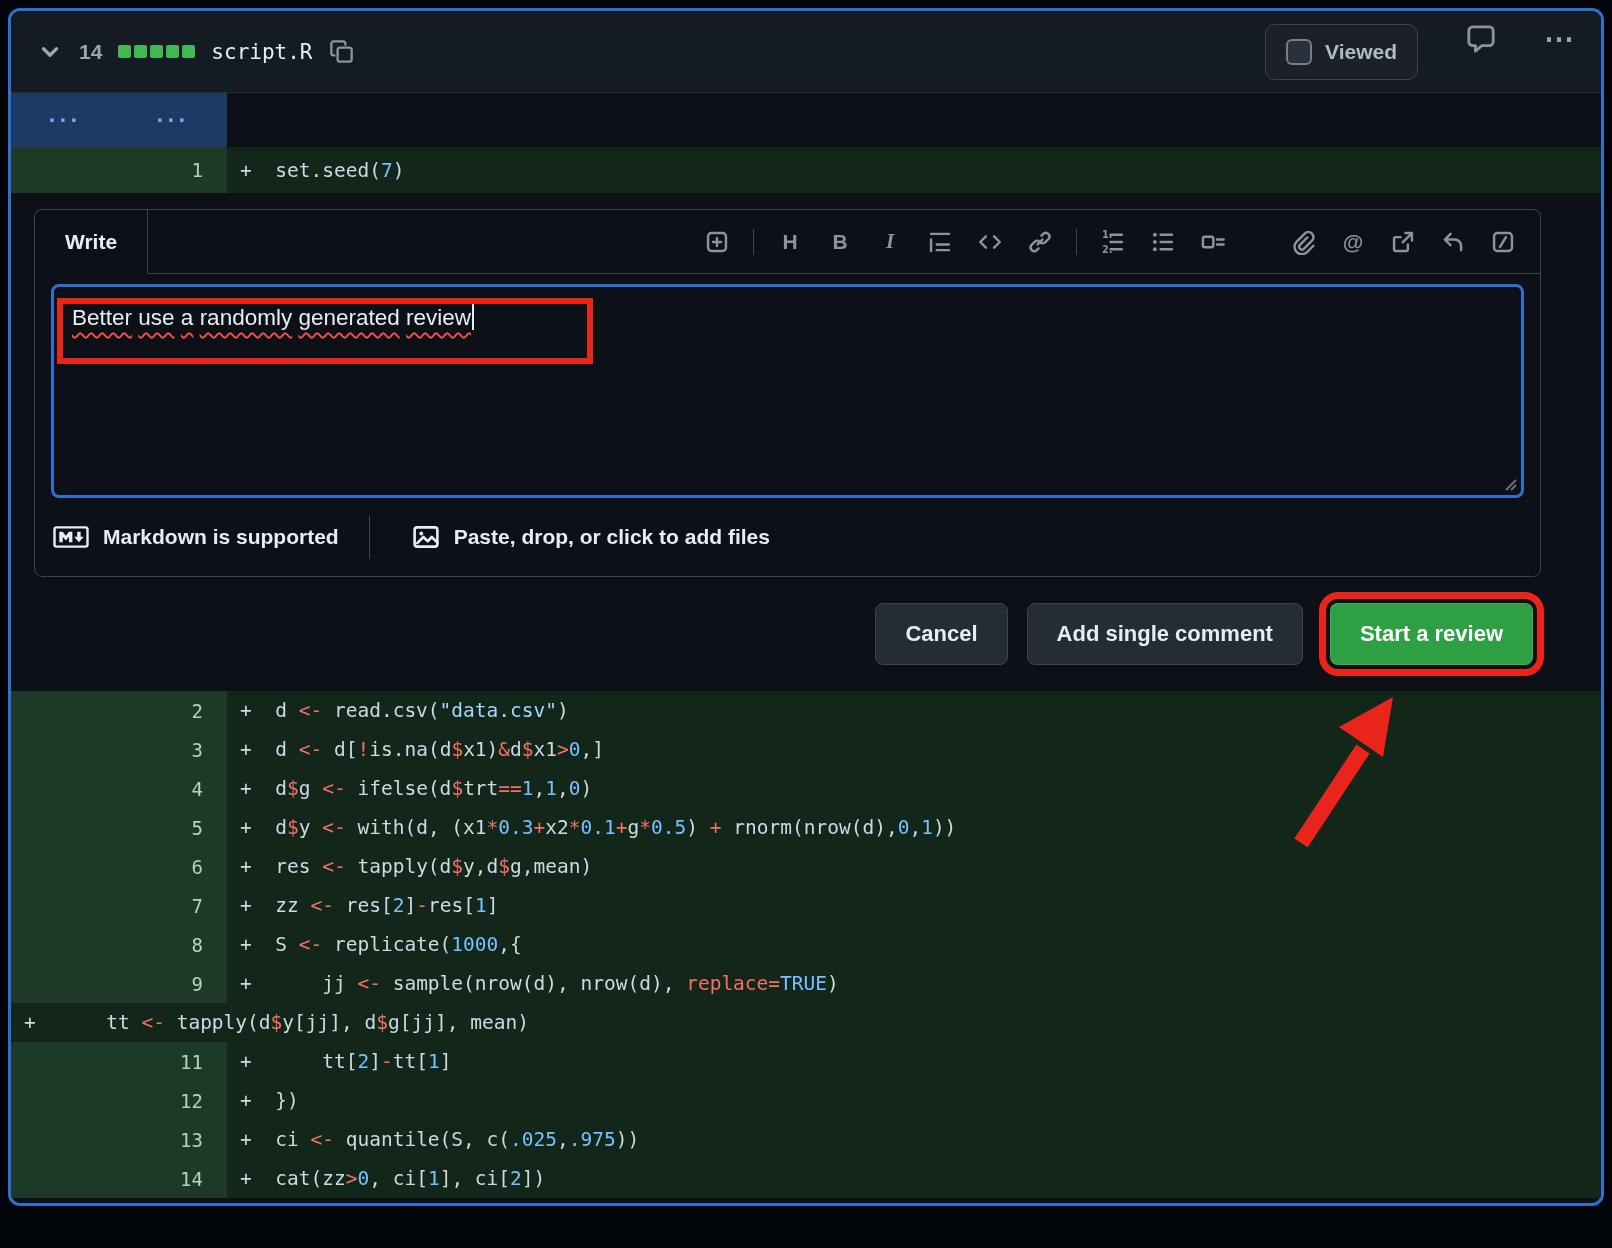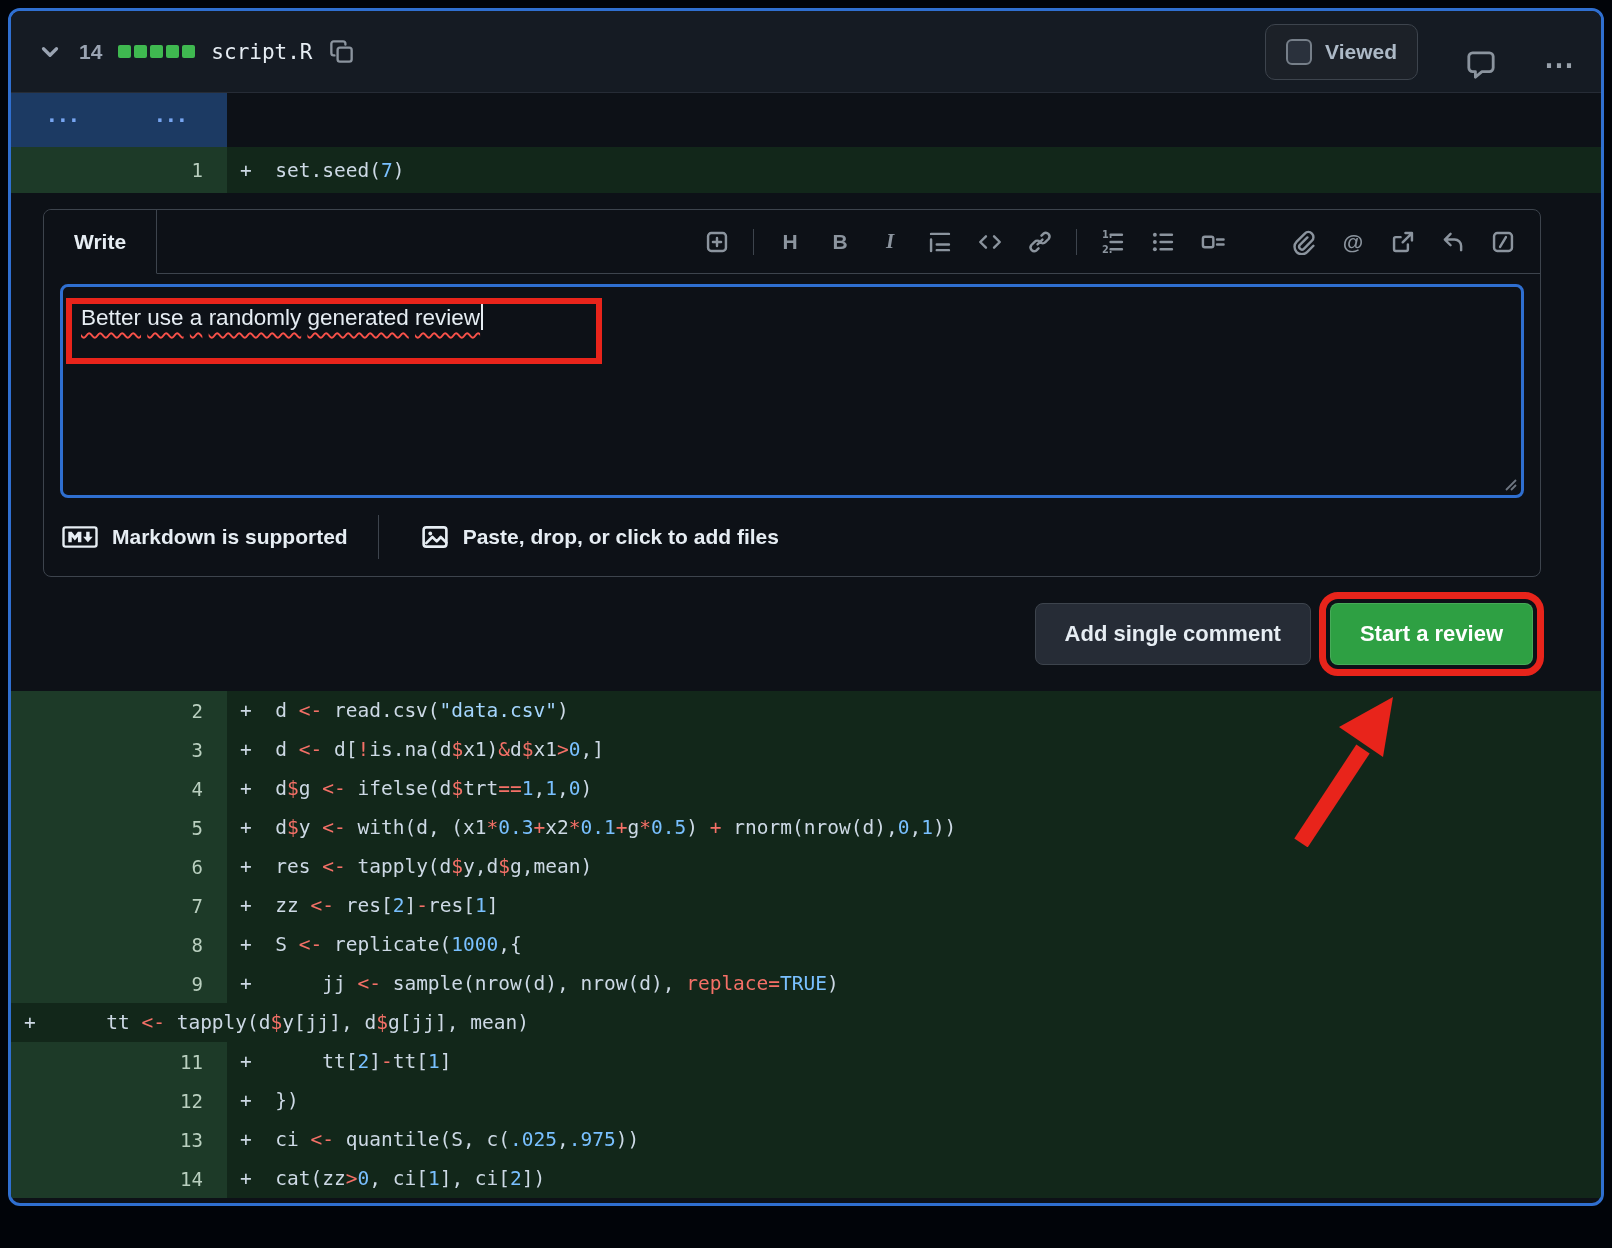--- a/index.html
+++ b/index.html
@@ -21,21 +21,21 @@
   
   .file-header{
     height:82px;flex:none;display:flex;align-items:center;gap:16px;
     padding:0 26px;background:#151b23;border-bottom:1px solid #262c36;
   }
   .icon-btn{background:none;border:none;display:flex;align-items:center;justify-content:center;cursor:pointer;color:#9aa4b2}
   .count{color:#9aa4b2;font-size:21px;font-weight:600}
   .squares{display:flex;gap:3px;align-items:center}
   .sq{width:13px;height:13px;background:var(--add-green);border-radius:2px}
   .fname{font-family:"DejaVu Sans Mono",monospace;font-size:21px;font-weight:400;color:#e6edf3}
-  .header-right{margin-left:auto;display:flex;align-items:flex-end;gap:48px}
+  .header-right{margin-left:auto;display:flex;align-items:flex-start;gap:48px}
   .viewed-btn{
     display:flex;align-items:center;gap:13px;height:56px;padding:0 20px;
     border:1px solid #3d444d;border-radius:10px;background:#1c2128;
     color:#adbac7;font-size:21px;font-weight:600;cursor:pointer;
   }
   .checkbox{width:26px;height:26px;border:2px solid #767f89;border-radius:6px;background:#2a313c}
   .kebab{font-size:30px;font-weight:700;color:#98a1ab;letter-spacing:1px;line-height:1}
   
   .hunk-row{height:54px;flex:none;display:flex;font-family:"DejaVu Sans Mono",monospace}
   .hunk-gutter{width:216px;flex:none;display:flex;background:#1c3a63}
@@ -50,21 +50,21 @@
     padding-right:24px;font-size:19px;cursor:pointer;
   }
   .code{flex:1;background:#12271a;display:flex;align-items:center;white-space:pre;padding-left:13px;color:#cdd9e5}
   .tok-d{color:#cdd9e5}
   .tok-o{color:#f47067}
   .tok-n{color:#79c0ff}
   .tok-s{color:#a5d6ff}
   .tok-k{color:#79c0ff}
   .sign{color:#cdd9e5}
   
-  .comment-section{background:#0d1117;padding:16px 60px 26px 32px}
+  .comment-section{background:#0d1117;padding:16px 60px 26px 23px}
   .form{border:1px solid #3d444d;border-radius:8px;background:#0d1117}
   .tabbar{display:flex;align-items:stretch;height:64px;border-bottom:1px solid #3d444d}
   .tab{padding:0 30px;display:flex;align-items:center;font-size:21px;color:#9198a1;background:none;border:none;cursor:pointer;font-family:inherit}
   .tab.active{
     background:#0d1117;border-right:1px solid #3d444d;border-left:none;
     border-top-left-radius:8px;margin-bottom:-1px;border-bottom:1px solid #0d1117;
     color:#e6edf3;font-weight:600;
   }
   .toolbar{margin-left:auto;display:flex;align-items:center;gap:4px;padding-right:14px}
   .tb-btn{
@@ -95,21 +95,21 @@
   .foot-sep{width:1px;height:44px;background:#3d444d;margin:0 28px 0 16px}
   
   .action-row{display:flex;justify-content:flex-end;align-items:center;gap:19px;margin-top:26px}
   .btn{
     height:62px;padding:0 29px;border-radius:8px;font-size:22px;font-weight:700;
     display:flex;align-items:center;justify-content:center;cursor:pointer;font-family:inherit;
   }
   .btn-secondary{background:#262c36;color:#e6edf3;border:1px solid #3d444d}
   .btn-primary{background:var(--start-green);color:#ffffff;border:1px solid rgba(255,255,255,0.12)}
   .ann-outline{outline:7px solid var(--annotation-red);outline-offset:4px}
-  .start-wrap{margin:0 8px 0 0}
+  .start-wrap{margin:0 8px 0 8px}
   
   .code-lines{position:relative;flex:1}
   .ann-arrow{position:absolute;top:4px;right:198px;width:132px;height:152px;pointer-events:none}
   .ann-arrow path{stroke:var(--annotation-red);fill:none}
   .ann-arrow polygon{fill:var(--annotation-red)}
 </style>
 </head>
 <body>
 
 <div class="container">
@@ -273,20 +273,21 @@
               <rect x="1.5" y="2.5" width="13" height="11" rx="1.5"></rect>
               <circle cx="5.3" cy="6" r="1.1" style="fill:#e6edf3;stroke:none"></circle>
               <path d="M3 11.5 6.5 8l2.5 2.5L11.3 8l3.2 3.2"></path>
             </svg>
           <span>Paste, drop, or click to add files</span>
         </button>
       </div>
     </div>
 
     <div class="action-row">
+      <button class="btn btn-secondary">Cancel</button>
       <button class="btn btn-secondary">Add single comment</button>
       <span class="start-wrap">
         <button class="btn btn-primary ann-outline">Start a review</button>
       </span>
     </div>
   </div>
 
   <div class="code-lines" id="code-lines">
     <svg class="ann-arrow" viewBox="0 0 132 152">
       <path d="M30 148 92 54" stroke-width="16"></path>

